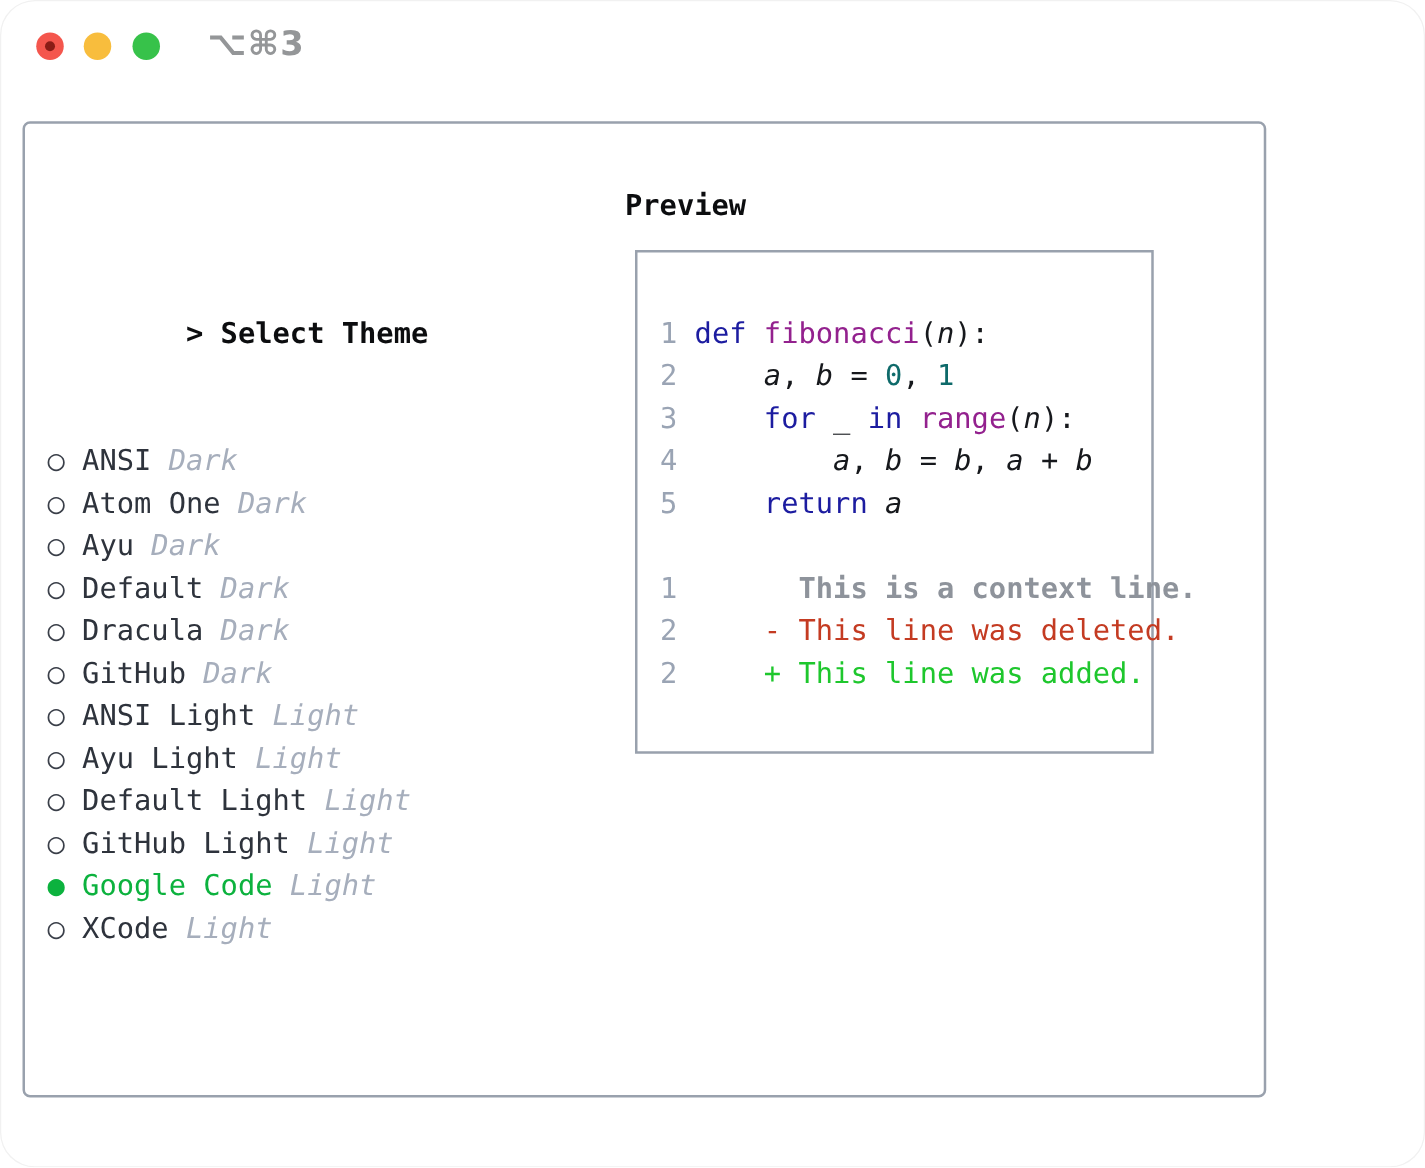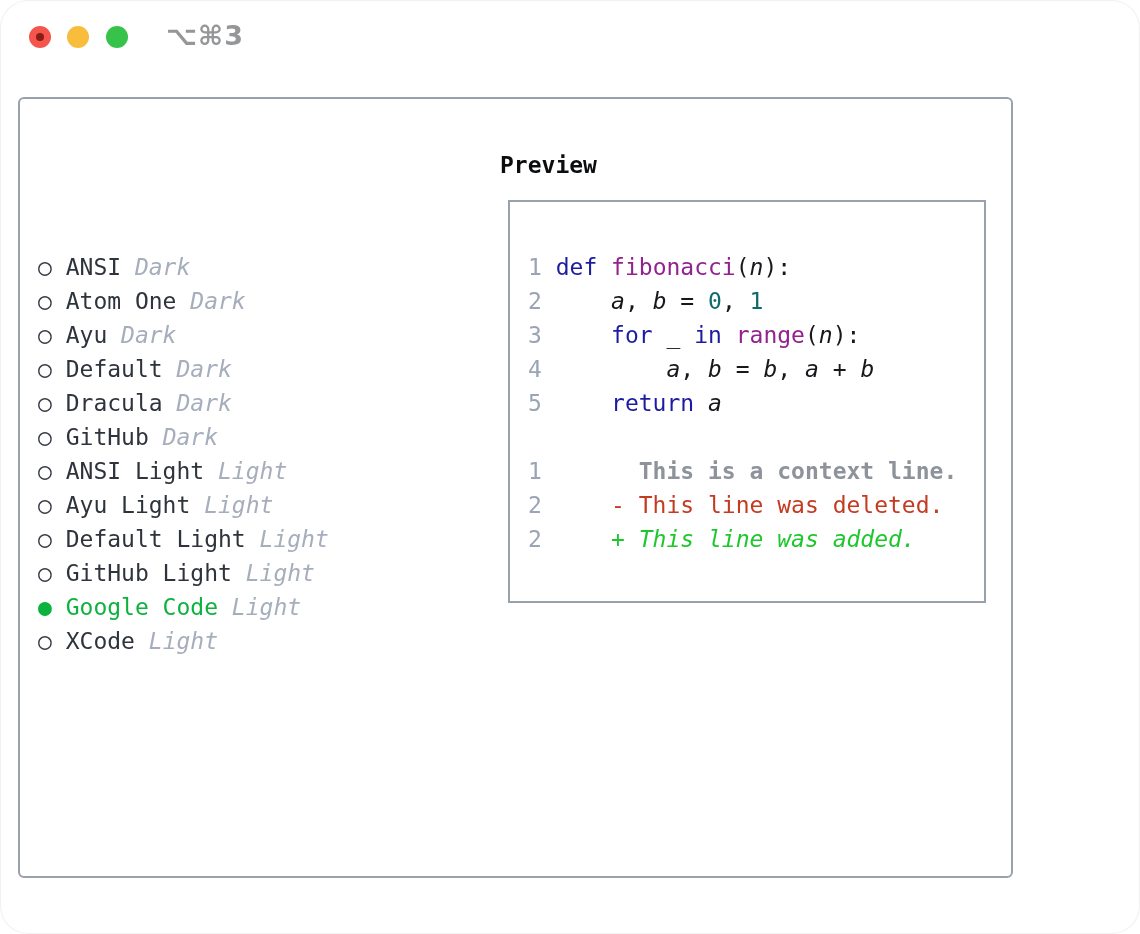--- a/index.html
+++ b/index.html
@@ -21,50 +21,53 @@
   .header-row{color:var(--heading-black);font-weight:bold;}
   .hprefix{display:inline-block;width:2ch;}
   .theme-row{color:var(--text-dark);}
   .bullet{display:inline-block;width:2ch;color:#3a3f49;}
   .theme-row.selected .bullet,.theme-row.selected .tname{color:var(--accent-green);}
   .tvariant{color:var(--muted-gray);margin-left:1ch;font-style:italic;}
   .spacer{height:34px;}
   
   .preview-label{position:absolute;left:480px;top:49px;height:34px;line-height:34px;
                  font-size:23px;font-weight:bold;color:var(--heading-black);}
-  .pbox{position:absolute;left:488px;top:101px;width:478px;height:403px;box-sizing:border-box;
+  .pbox{position:absolute;left:488px;top:101px;width:415px;height:403px;box-sizing:border-box;
         border:2px solid var(--border-gray);background:#fff;}
   .codewrap{position:absolute;left:18px;top:48px;font-size:23px;line-height:34px;white-space:pre;}
   .ln{display:inline-block;width:2ch;color:var(--linenum-gray);}
   .tk-kw{color:var(--keyword-blue);}
   .tk-fn{color:var(--function-purple);}
   .tk-lit{color:var(--literal-teal);}
   .tk-var{color:var(--code-plain);font-style:italic;}
   .tk-pl{color:var(--code-plain);}
   .diff-context{color:var(--context-gray);font-weight:bold;}
   .diff-deleted{color:var(--deleted-red);}
-  .diff-added{color:var(--added-green);font-style:italic;}
+  .diff-added{color:var(--added-green);}
 </style>
 </head>
 <body>
 
 <div class="stage">
 
   <div>
     <span class="tl tl-red">
       <span class="dot"></span>
     </span>
     <span class="tl tl-yellow"></span>
     <span class="tl tl-green"></span>
     <span class="wintitle">⌥⌘3</span>
   </div>
 
   <div class="panel">
 
     <div class="leftcol">
+      <div class="row header-row">
+        <span class="hprefix">&gt;</span><span class="htext">Select Theme</span>
+      </div>
 
       <div><div class="row theme-row"><span class="bullet">○</span><span class="tname">ANSI</span><span class="tvariant">Dark</span></div><div class="row theme-row"><span class="bullet">○</span><span class="tname">Atom One</span><span class="tvariant">Dark</span></div><div class="row theme-row"><span class="bullet">○</span><span class="tname">Ayu</span><span class="tvariant">Dark</span></div><div class="row theme-row"><span class="bullet">○</span><span class="tname">Default</span><span class="tvariant">Dark</span></div><div class="row theme-row"><span class="bullet">○</span><span class="tname">Dracula</span><span class="tvariant">Dark</span></div><div class="row theme-row"><span class="bullet">○</span><span class="tname">GitHub</span><span class="tvariant">Dark</span></div><div class="row theme-row"><span class="bullet">○</span><span class="tname">ANSI Light</span><span class="tvariant">Light</span></div><div class="row theme-row"><span class="bullet">○</span><span class="tname">Ayu Light</span><span class="tvariant">Light</span></div><div class="row theme-row"><span class="bullet">○</span><span class="tname">Default Light</span><span class="tvariant">Light</span></div><div class="row theme-row"><span class="bullet">○</span><span class="tname">GitHub Light</span><span class="tvariant">Light</span></div><div class="row theme-row selected"><span class="bullet">●</span><span class="tname">Google Code</span><span class="tvariant">Light</span></div><div class="row theme-row"><span class="bullet">○</span><span class="tname">XCode</span><span class="tvariant">Light</span></div></div>
 
       <div class="row spacer"></div>
       
       
 
       
       
       

